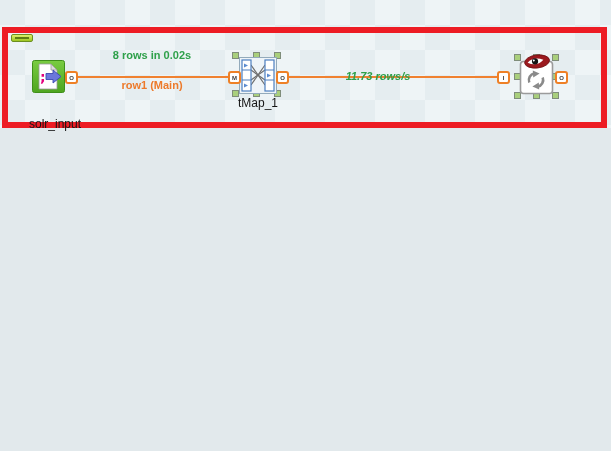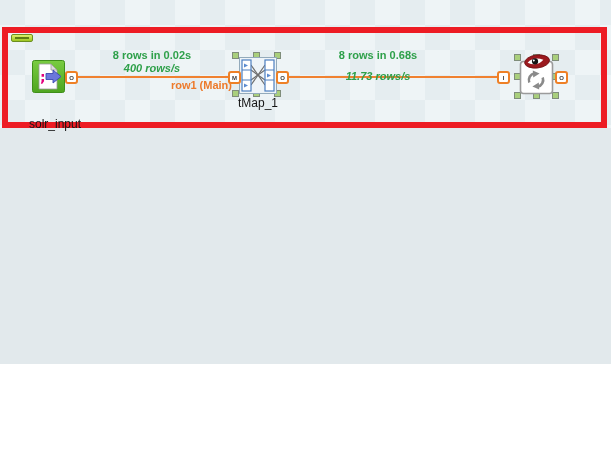--- a/index.html
+++ b/index.html
@@ -1,17 +1,17 @@
 <!DOCTYPE html>
 <html><head>
 <meta charset="utf-8">
 <style>
   html,body{margin:0;padding:0;}
   body{font-family:"Liberation Sans", sans-serif;}
-  #stage{position:relative;width:611px;height:364px;background:#e2e9ec;overflow:hidden;}
+  #stage{position:relative;width:611px;height:451px;background:#e2e9ec;overflow:hidden;}
 
   
   .canvas-checker{
     position:absolute;left:0;top:0;width:611px;height:128px;
     background:repeating-conic-gradient(#eef4f6 0% 25%, #e5edf0 0% 50%);
     background-size:50px 50px;
   }
 
   
   .subjob-rect{
@@ -53,42 +53,40 @@
   
   .flow-line{position:absolute;height:2px;background:#f08130;z-index:1;}
 
   
   .stat{
     position:absolute;width:160px;text-align:center;font-size:11px;font-weight:bold;
     white-space:nowrap;z-index:2;line-height:12px;
   }
   .stat.green{color:#2ea04a;}
   .stat.green-italic{color:#2ea04a;font-style:italic;}
-  .stat.orange{color:#ed7a2b;text-align:right;}
+  .stat.orange{color:#ed7a2b;}
 </style>
 </head>
 <body>
 
 <div id="stage">
 
   <div class="canvas-checker"></div>
 
   <div class="subjob-rect"></div>
 
   <div class="collapse-btn">
     <span></span>
   </div>
 
   <div class="flow-line" style="left:78px;top:76px;width:150px;"></div>
   <div class="stat green" style="left:72px;top:49px;">8 rows in 0.02s</div>
-  <div class="stat green-italic" style="left:72px;top:62px;">400 rows/s</div>
   <div class="stat orange" style="left:72px;top:79px;">row1 (Main)</div>
 
   <div class="flow-line" style="left:289px;top:76px;width:208px;"></div>
-  <div class="stat green" style="left:298px;top:49px;">8 rows in 0.68s</div>
   <div class="stat green-italic" style="left:298px;top:62px;margin-top:8px;">11.73 rows/s</div>
 
   <div class="comp-icon" style="left:32px;top:60px;">
     <svg width="33" height="33" viewBox="0 0 33 33">
       <defs>
         <linearGradient id="gGreen" x1="0" y1="0" x2="0" y2="1">
           <stop offset="0" stop-color="#79cc42"></stop>
             <stop offset="1" stop-color="#4ea51f"></stop>
         </linearGradient>
       </defs>

